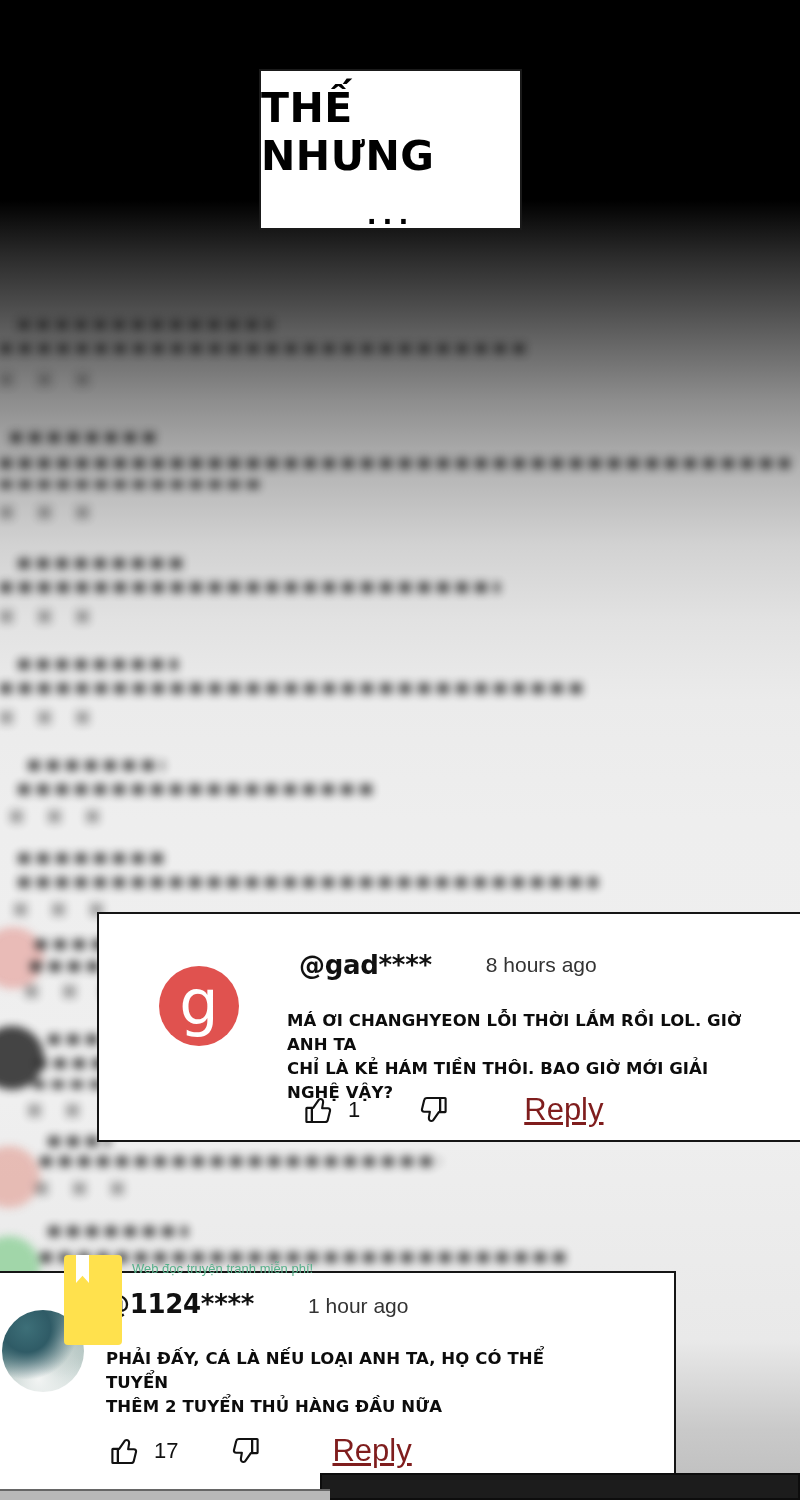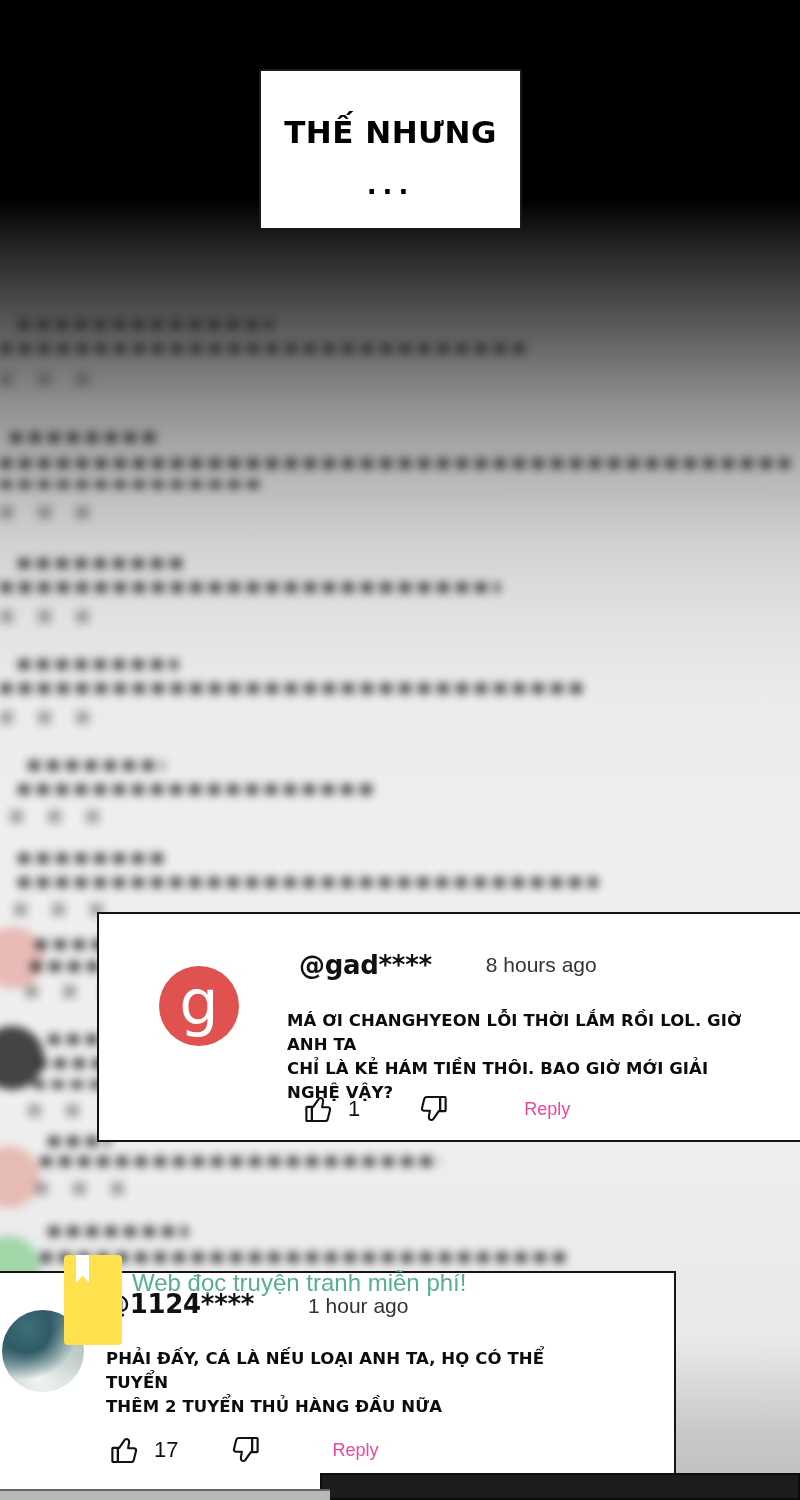--- a/index.html
+++ b/index.html
@@ -97,21 +97,21 @@
     border: 2px solid #1a1a1a;
     box-sizing: border-box;
     display: flex;
     flex-direction: column;
     align-items: center;
     justify-content: center;
   }
   .placard-title {
     font-family: "DejaVu Sans", sans-serif;
     font-weight: 700;
-    font-size: 31px;
+    font-size: 41px;
     letter-spacing: 0.5px;
     color: #000;
     margin-top: 14px;
   }
   .placard-dots {
     font-family: "DejaVu Sans", sans-serif;
     font-weight: 700;
     font-size: 26px;
     letter-spacing: 6px;
     color: #000;
@@ -214,22 +214,23 @@
   }
   .act svg { display: block; }
   .act-count {
     font-family: "Liberation Sans", sans-serif;
     font-size: 22px;
     color: #111;
     margin-left: 12px;
   }
   .act-reply {
     font-family: "Liberation Sans", sans-serif;
-    font-size: 18px;
-    color: #ec4899;
+    font-size: 31px;
+    color: #7f1d1d;
+    text-decoration: underline;
   }
 
   
   .watermark {
     position: absolute;
     left: 64px;
     top: 1255px;
     display: flex;
     align-items: flex-start;
     pointer-events: none;
@@ -256,23 +257,23 @@
   .wm-domain {
     font-family: "DejaVu Sans", sans-serif;
     font-size: 37px;
     font-weight: 700;
     color: #3b9ae1;
     letter-spacing: -0.5px;
     line-height: 40px;
   }
   .wm-tag {
     font-family: "Liberation Sans", sans-serif;
-    font-size: 24px;
+    font-size: 13px;
     color: #56b08a;
-    margin-top: 18px;
+    margin-top: 4px;
     line-height: 20px;
   }
 
   
   .bottom-band {
     position: absolute;
     left: 320px;
     top: 1473px;
     width: 480px;
     height: 27px;

